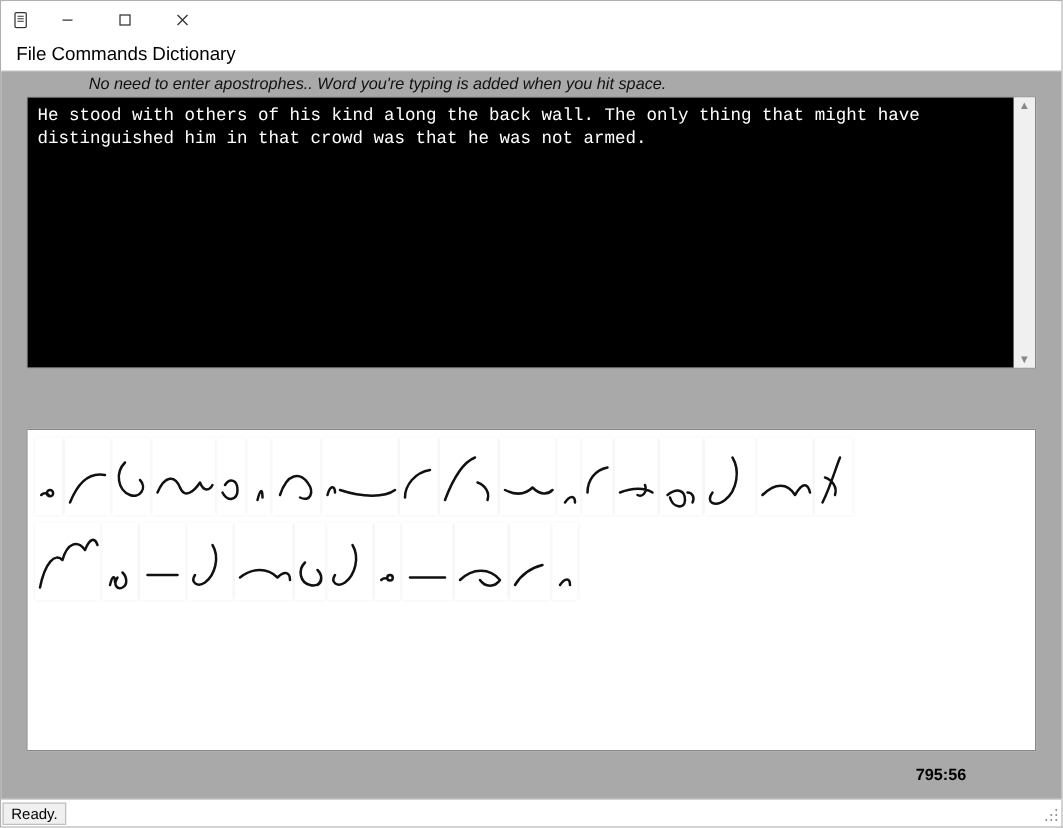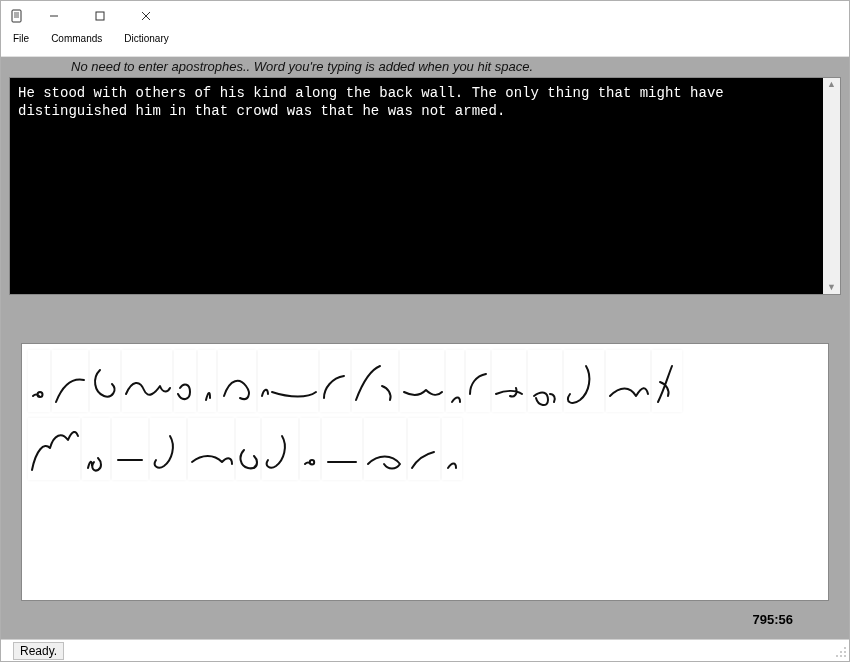--- a/index.html
+++ b/index.html
@@ -46,24 +46,24 @@
     display: flex;
     align-items: center;
     justify-content: center;
     color: #555;
     cursor: pointer;
   }
   .win-btn svg { display: block; }
   .menubar {
     height: 26px;
     display: flex;
+    align-items: center;
     padding-left: 10px;
-    gap: 18px;
-    background: #fff;
-    font-size: 10px;
+    background: #fff;
+    font-size: 15px;
     flex-shrink: 0;
     border-bottom: 1px solid #e0e0e0;
   }
   .menu-item {
     cursor: pointer;
     padding: 2px 2px;
   }
   .client {
     flex: 1;
     background: #a9a9a9;
@@ -74,21 +74,21 @@
   }
   .hint {
     font-style: italic;
     font-weight: normal;
     font-size: 13px;
     color: #111;
     padding: 2px 0 2px 70px;
     height: 20px;
   }
   .text-frame {
-    margin: 0 8px;
+    margin: 0 20px;
     height: 218px;
     display: flex;
     background: #fff;
     border: 1px solid #888;
     flex-shrink: 0;
   }
   .text-area {
     flex: 1;
     background: #000;
     color: #fff;
@@ -112,38 +112,38 @@
   .steno-panel {
     margin: 48px 20px 0 20px;
     height: 258px;
     background: #fff;
     border: 1px solid #888;
     flex-shrink: 0;
     position: relative;
   }
   .timer {
     position: absolute;
-    right: 56px;
+    right: 76px;
     bottom: 12px;
     font-weight: bold;
     font-size: 13px;
   }
   .statusbar {
     height: 22px;
     background: #fff;
     display: flex;
     align-items: center;
     font-size: 12px;
     border-top: 1px solid #d0d0d0;
     flex-shrink: 0;
   }
   .status-cell {
     border: 1px solid #c0c0c0;
     padding: 1px 6px;
-    margin: 12px;
+    margin: 1px;
     background: #f0f0f0;
   }
   .grip {
     margin-left: auto;
     width: 18px; height: 18px;
     color: #999;
     display: flex;
     align-items: flex-end;
     justify-content: flex-end;
     padding: 0 2px 2px 0;

